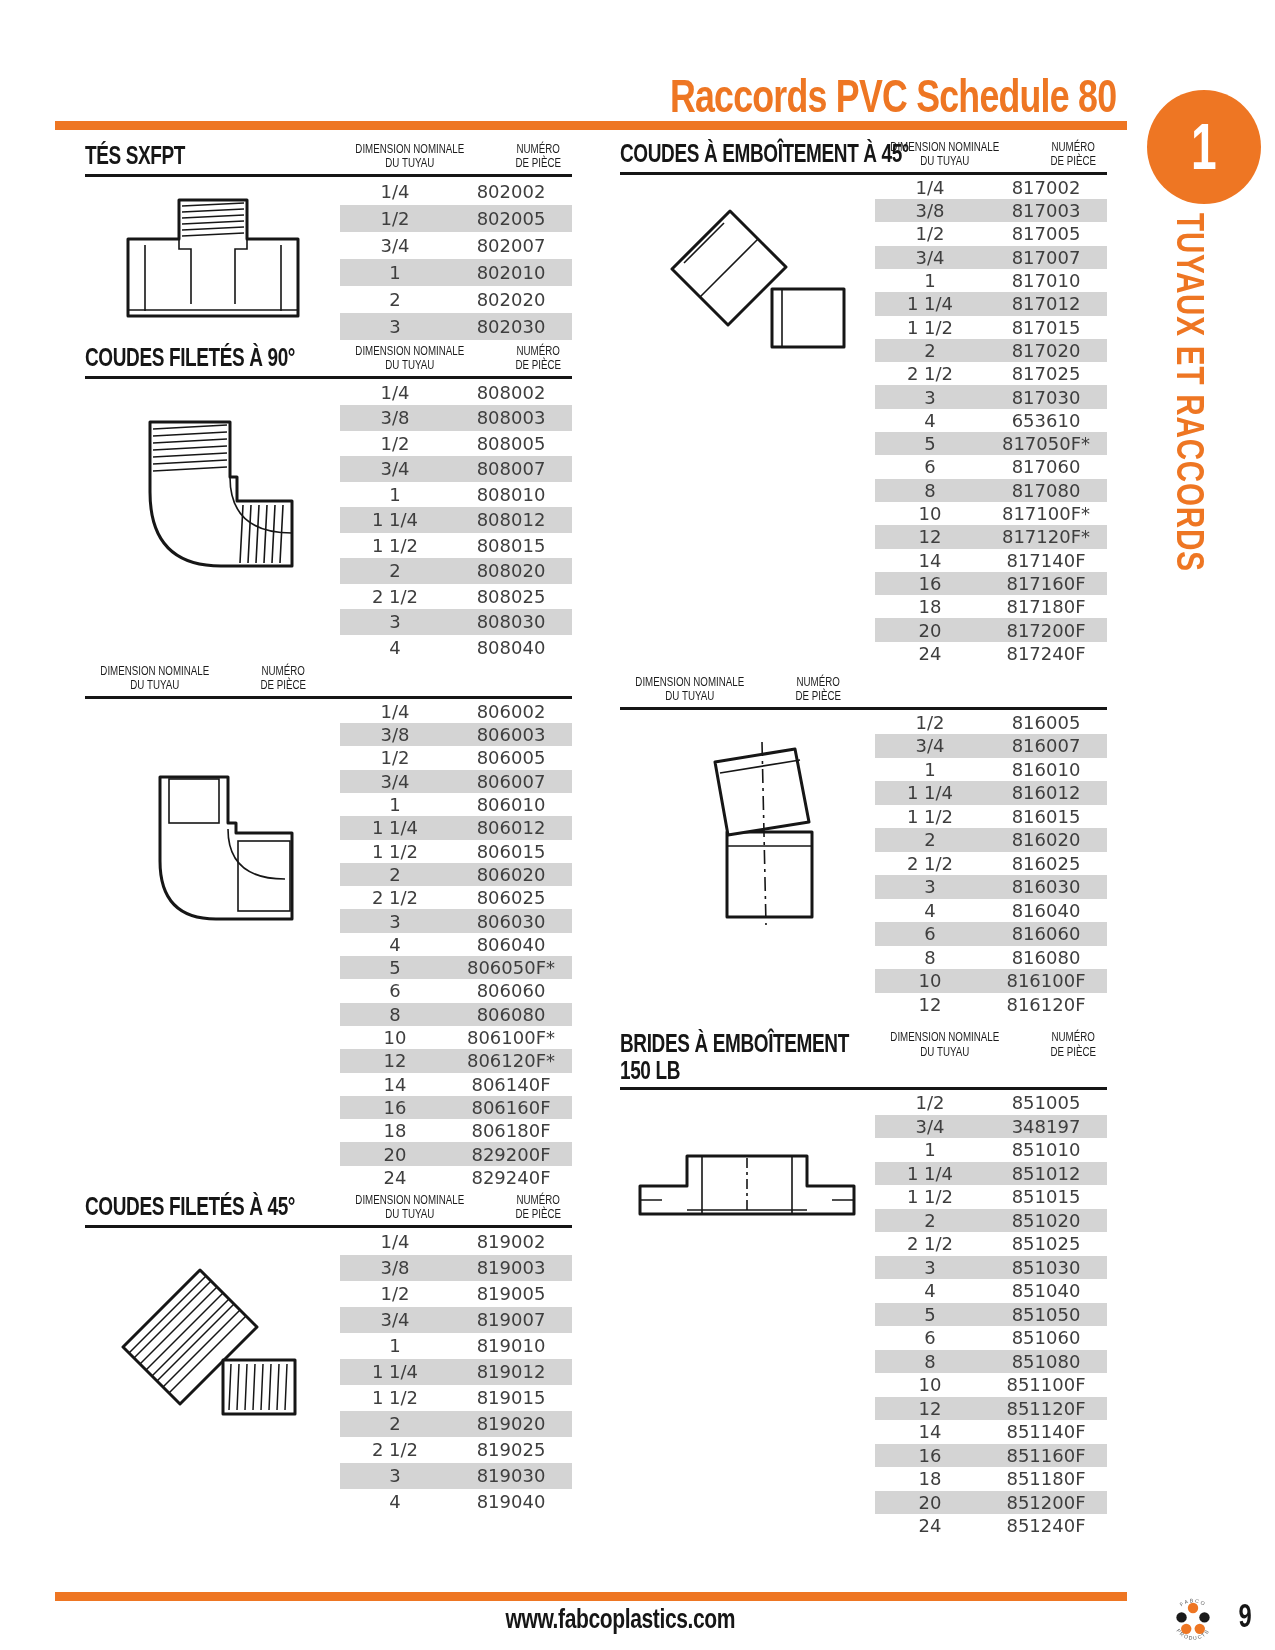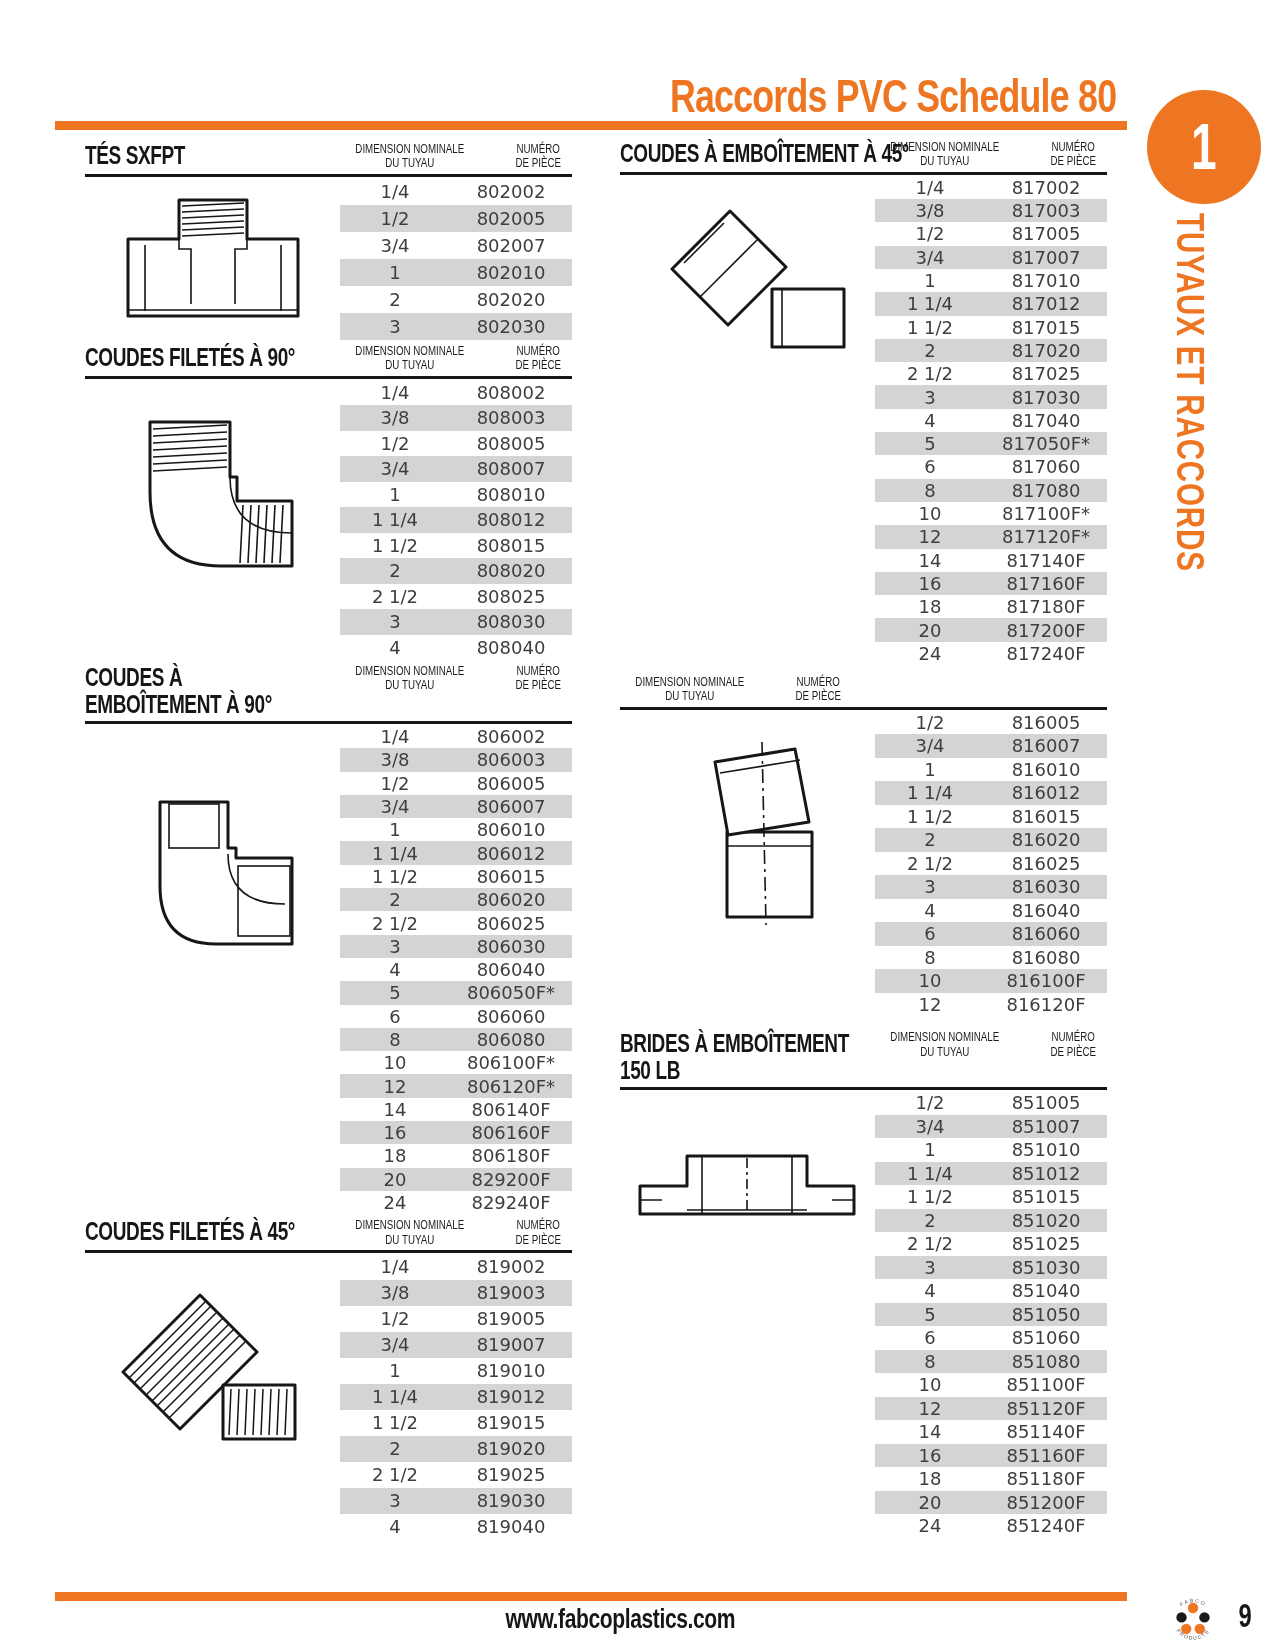--- a/index.html
+++ b/index.html
@@ -215,23 +215,20 @@
           </div>
           <div class="row">
             <span class="size">4</span>
             <span class="part">808040</span>
           </div>
         </div>
     </div>
   </div>
     <div class="section sec-coudes-emboitement-90">
     <div class="sec-head">
-      <div class="sec-title">
-        <div class="sec-title-inner"><div>COUDES À</div><div>EMBOÎTEMENT À 90°</div></div>
-      </div>
       <div class="col-heads">
         <div class="col-head">
           <span class="cond ch1a">DIMENSION NOMINALE</span>
           <span class="cond ch1b">DU TUYAU</span>
         </div>
         <div class="col-head">
           <span class="cond ch2a">NUMÉRO</span>
           <span class="cond ch2b">DE PIÈCE</span>
         </div>
       </div>
@@ -486,21 +483,21 @@
           <div class="row">
             <span class="size">2 1/2</span>
             <span class="part">817025</span>
           </div>
           <div class="row">
             <span class="size">3</span>
             <span class="part">817030</span>
           </div>
           <div class="row">
             <span class="size">4</span>
-            <span class="part">817040</span>
+            <span class="part">653610</span>
           </div>
           <div class="row">
             <span class="size">5</span>
             <span class="part">817050F*</span>
           </div>
           <div class="row">
             <span class="size">6</span>
             <span class="part">817060</span>
           </div>
           <div class="row">
@@ -651,21 +648,21 @@
     </g>
   </svg>
         </div>
       <div class="rows">
           <div class="row">
             <span class="size">1/2</span>
             <span class="part">851005</span>
           </div>
           <div class="row">
             <span class="size">3/4</span>
-            <span class="part">851007</span>
+            <span class="part">348197</span>
           </div>
           <div class="row">
             <span class="size">1</span>
             <span class="part">851010</span>
           </div>
           <div class="row">
             <span class="size">1 1/4</span>
             <span class="part">851012</span>
           </div>
           <div class="row">

